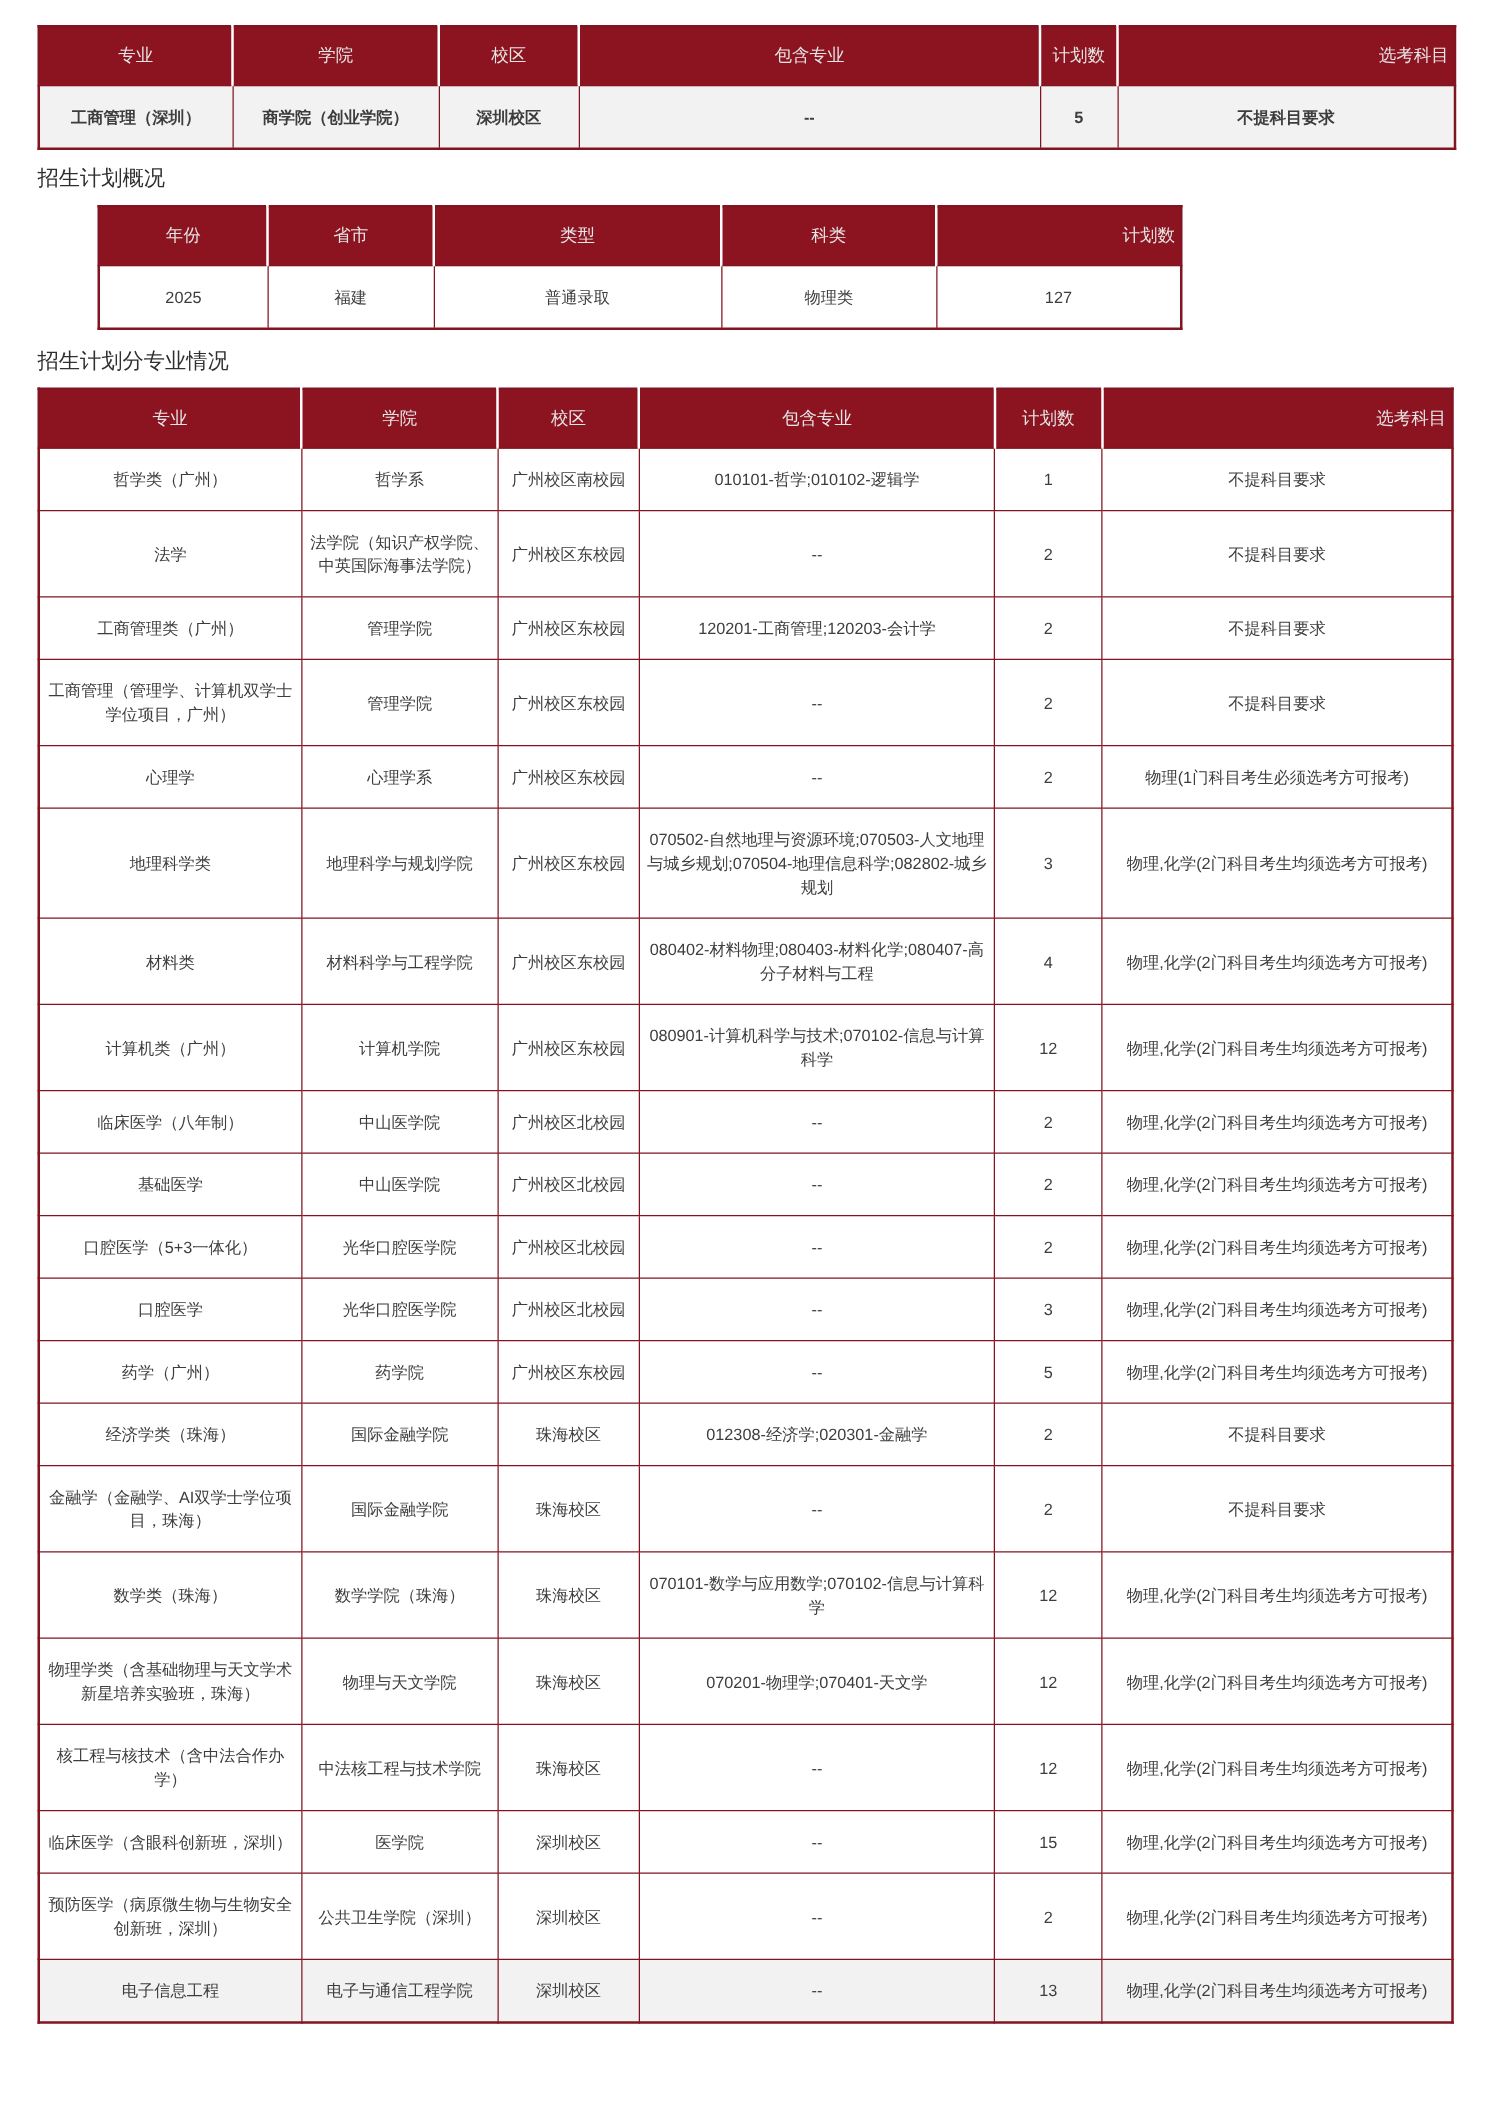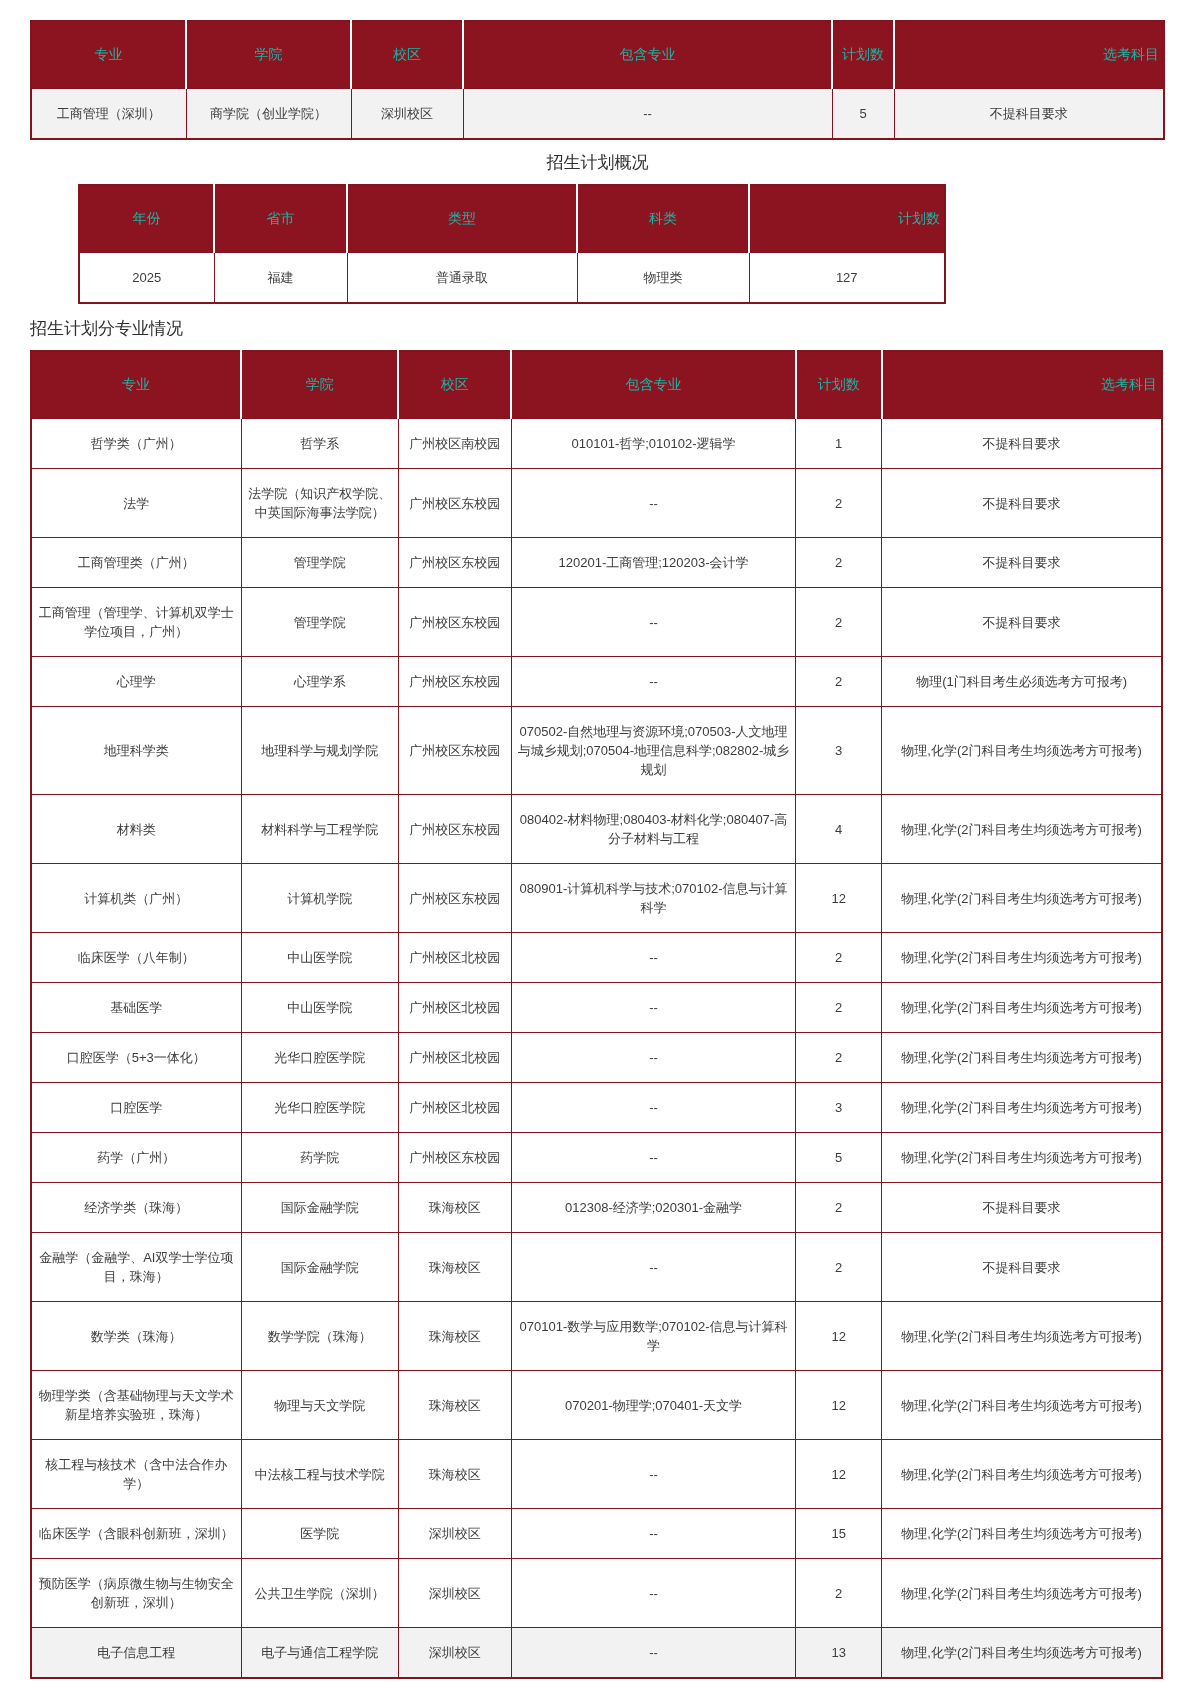--- a/index.html
+++ b/index.html
@@ -19,49 +19,49 @@
   }
   .page{
     padding:20px 25px 50px 30px;
   }
   .section-title{
     font-size:17px;
     color:var(--heading_text);
     margin:14px 0 10px 0;
     line-height:22px;
   }
-  .section-title.first-gap{margin-top:12px;text-align:center;}
+  .section-title.first-gap{margin-top:12px;}
   table{
     border-collapse:collapse;
     table-layout:fixed;
     border:2px solid var(--border);
   }
   th{
     background:var(--header_bg);
-    color:#14b8a6;
+    color:#e5e5e5;
     font-weight:400;
     font-size:14px;
-    padding:24px 4px;
+    padding:14px 4px;
     text-align:center;
     vertical-align:middle;
     border-right:2px solid #ffffff;
     border-bottom:1px solid var(--border);
   }
   th:last-child{border-right:none;text-align:right;}
   td{
     font-size:13px;
     line-height:19px;
     padding:15px 5px;
     text-align:center;
     vertical-align:middle;
     border:1px solid var(--border);
     background:#ffffff;
     word-break:break-all;
   }
-  .shade-rows tbody td{background:var(--alt_bg);}
+  .shade-rows tbody td{background:var(--alt_bg);font-weight:bold;}
   .shade-last tbody tr:last-child td{background:var(--alt_bg);}
   .tbl-wide{width:1133px;}
   .tbl-narrow{width:866px;margin-left:48px;}
 </style>
 </head>
 <body>
 
 <div class="page">
 
   <table class="tbl-wide shade-rows">

